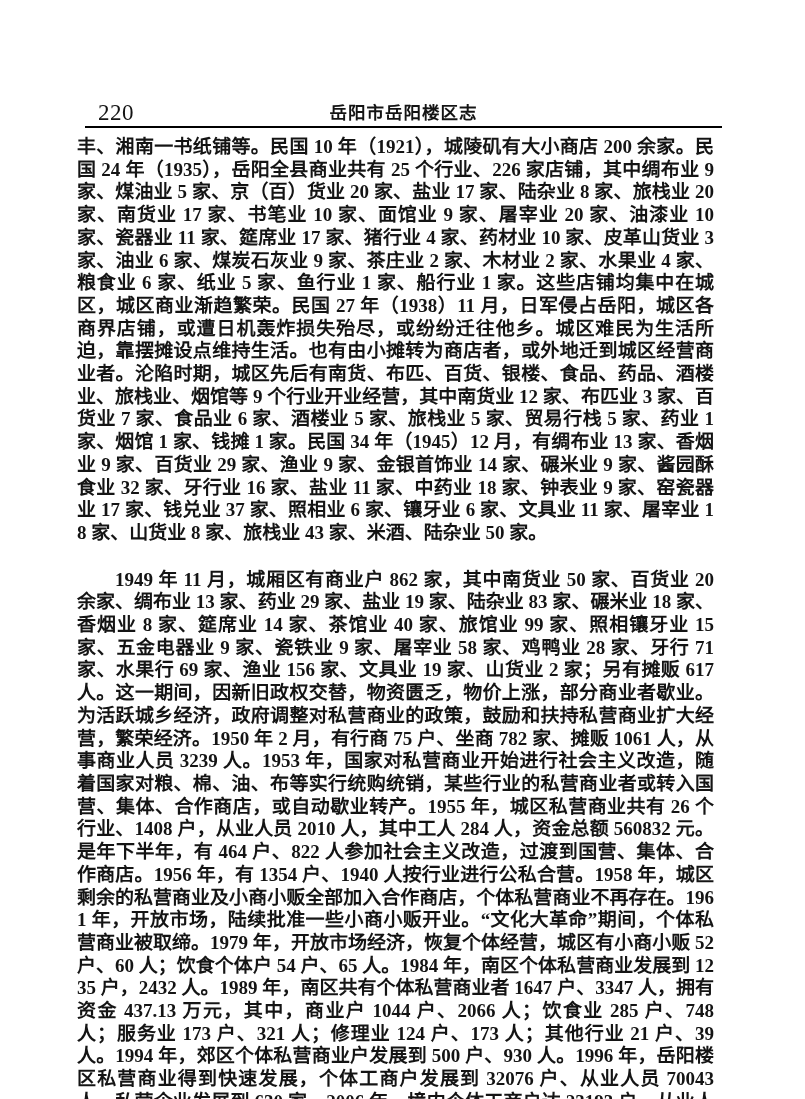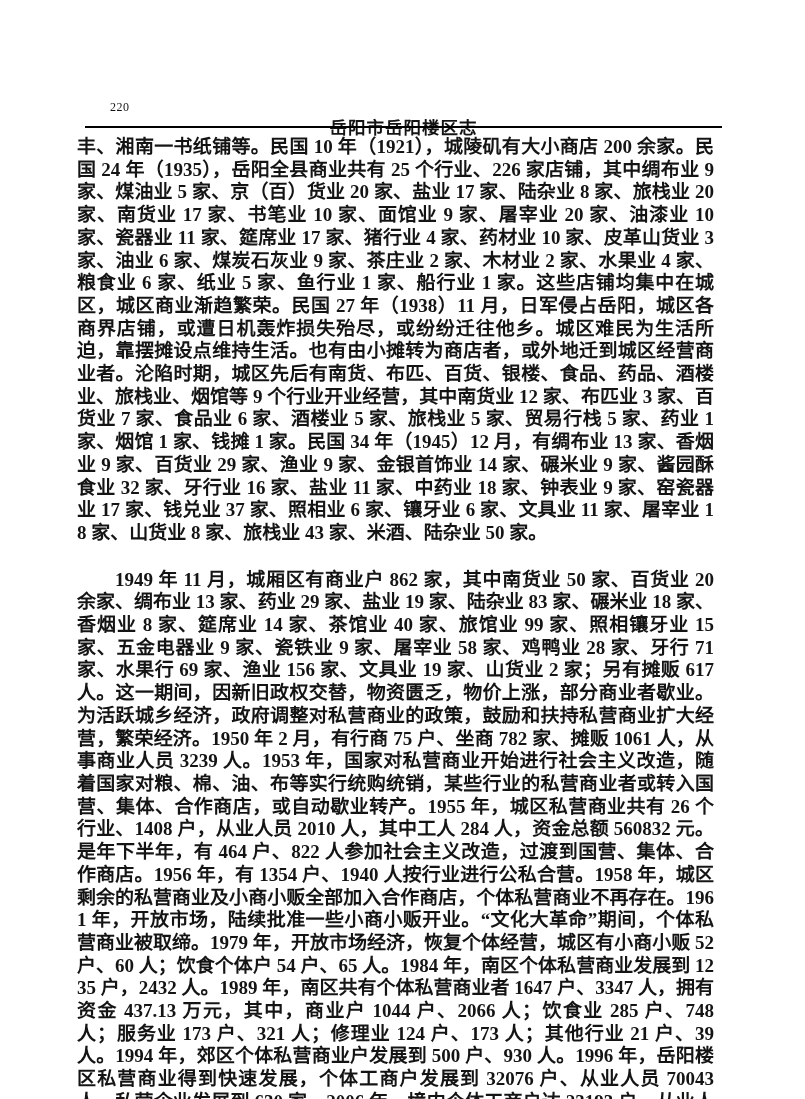--- a/index.html
+++ b/index.html
@@ -18,36 +18,35 @@
   }
   .page-header {
     position: absolute;
     top: 98px;
     left: 85px;
     width: 637px;
     height: 26px;
   }
   .page-number {
     position: absolute;
-    left: 25px;
+    left: 13px;
     top: 2px;
-    font-size: 12px;
+    font-size: 23px;
     letter-spacing: 0.5px;
   }
   .header-title {
     position: absolute;
     left: 0;
     right: 0;
     top: 1px;
     text-align: center;
     font-family: Liberation Mono, monospace;
     font-weight: bold;
     font-size: 17.5px;
     letter-spacing: 1px;
-    margin-top: 15px;
   }
   .header-rule {
     position: absolute;
     top: 126px;
     left: 85px;
     width: 637px;
     height: 0;
     border-top: 2px solid #000000;
   }
   .body-text {

